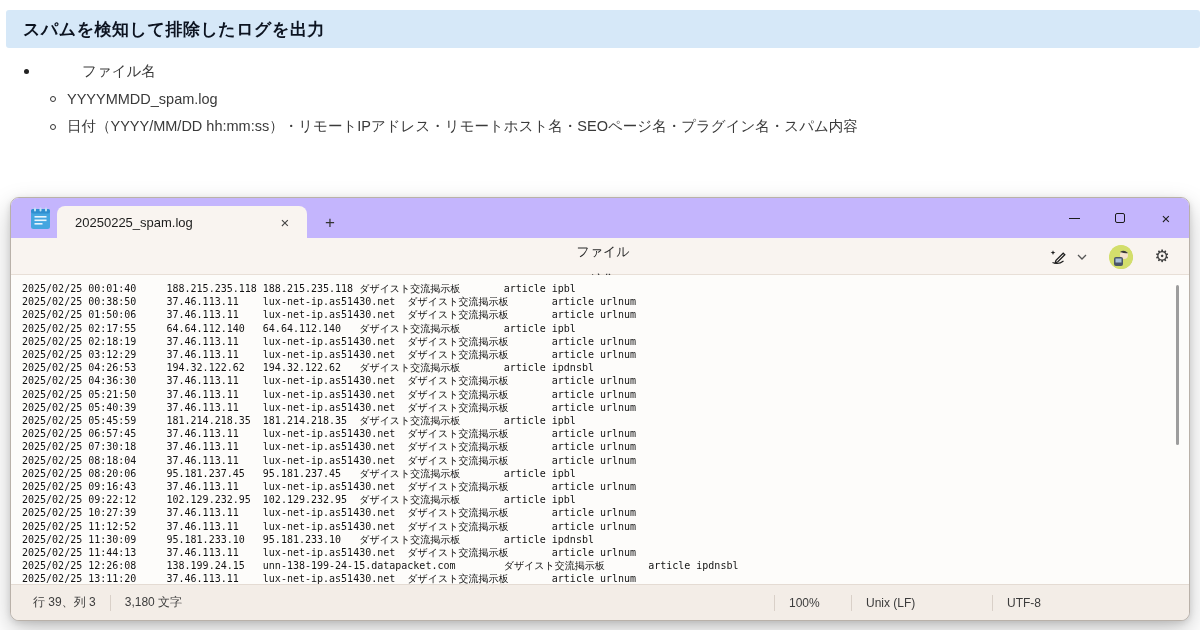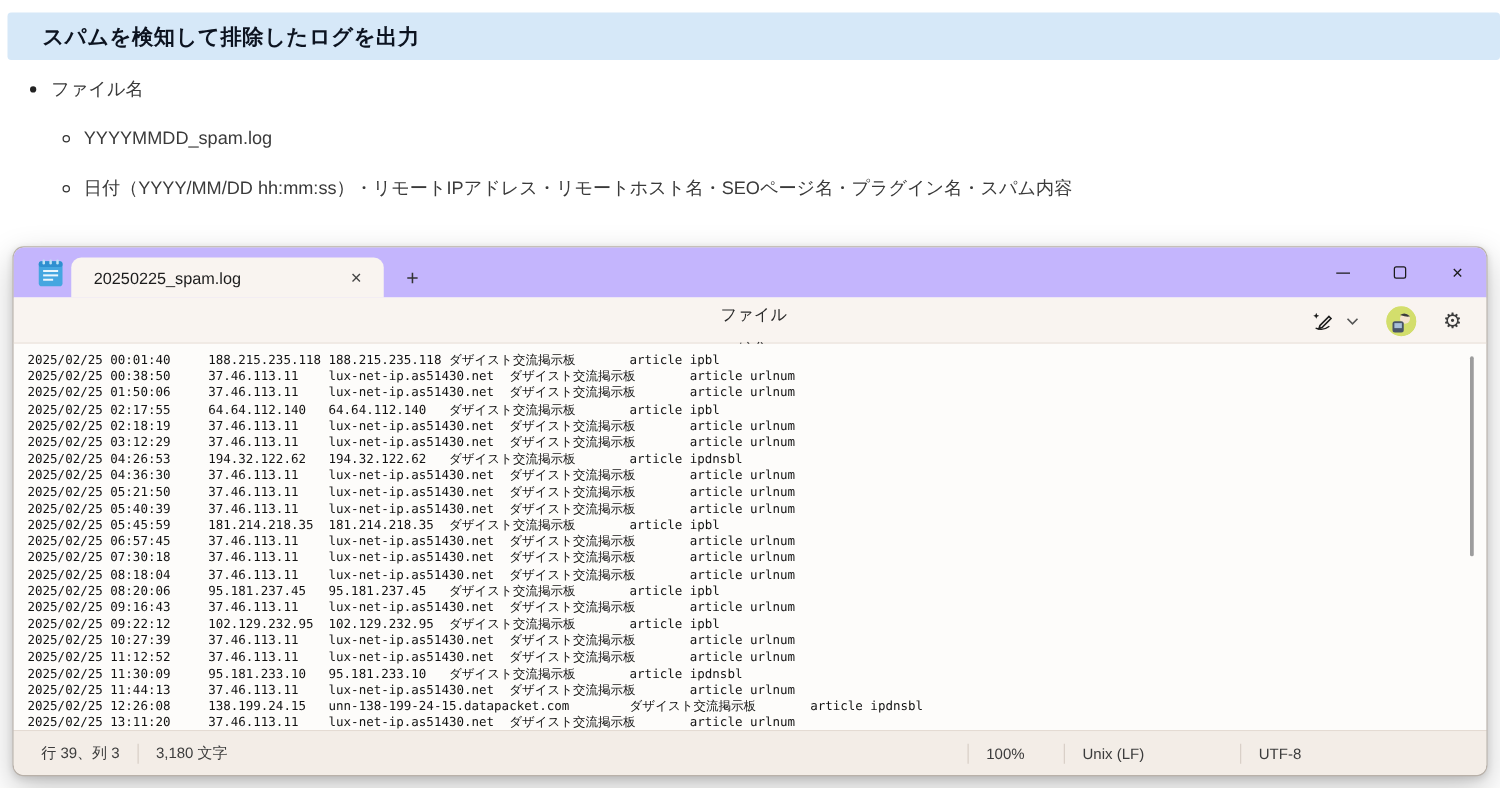--- a/index.html
+++ b/index.html
@@ -2,26 +2,26 @@
 <html lang="ja"><head>
 <meta charset="utf-8">
 <style>
   * { margin:0; padding:0; box-sizing:border-box; }
   html,body { width:1200px; height:630px; background:#ffffff; overflow:hidden;
     font-family:"Liberation Sans","DejaVu Sans",sans-serif; }
 
   
   .doc-header { position:absolute; left:6px; top:10px; right:0; height:38px;
     background:#d6e8f8; border-radius:3px; display:flex; align-items:center;
-    padding-left:28px; font-size:17px; font-weight:bold; color:#0c1320; letter-spacing:.5px; }
+    padding-left:17px; font-size:17px; font-weight:bold; color:#0c1320; letter-spacing:.5px; }
   .bullets { position:absolute; left:24px; top:62px; font-size:14.5px; color:#3a3a3a; }
   .b-row { display:flex; align-items:center; }
-  .b-row.l1 { margin-top:14px; }
+  .b-row.l1 { margin-top:14px;gap:41px; }
   .b-row.l1:first-child { margin-top:0; }
-  .b-row.l2 { margin-left:26px; margin-top:22px; }
+  .b-row.l2 { margin-left:26px; margin-top:10px; }
   .b-row.l2.tight { margin-top:6px; }
   .dot { width:5px; height:5px; border-radius:50%; background:#222; margin-right:12px; flex:0 0 auto; }
   .circ { width:6px; height:6px; border-radius:50%; border:1.2px solid #333; background:#fff; margin-right:11px; flex:0 0 auto; }
 
   
   .window { position:absolute; left:10px; top:197px; width:1180px; height:424px;
     background:#fdfcfa; border:1px solid #b9b1a9; border-radius:9px;
     box-shadow:0 10px 26px rgba(0,0,0,.22), 0 2px 6px rgba(0,0,0,.12); }
   .titlebar { position:absolute; left:0; top:0; right:0; height:40px;
     background:#c4b5fd; border-radius:8px 8px 0 0; }

